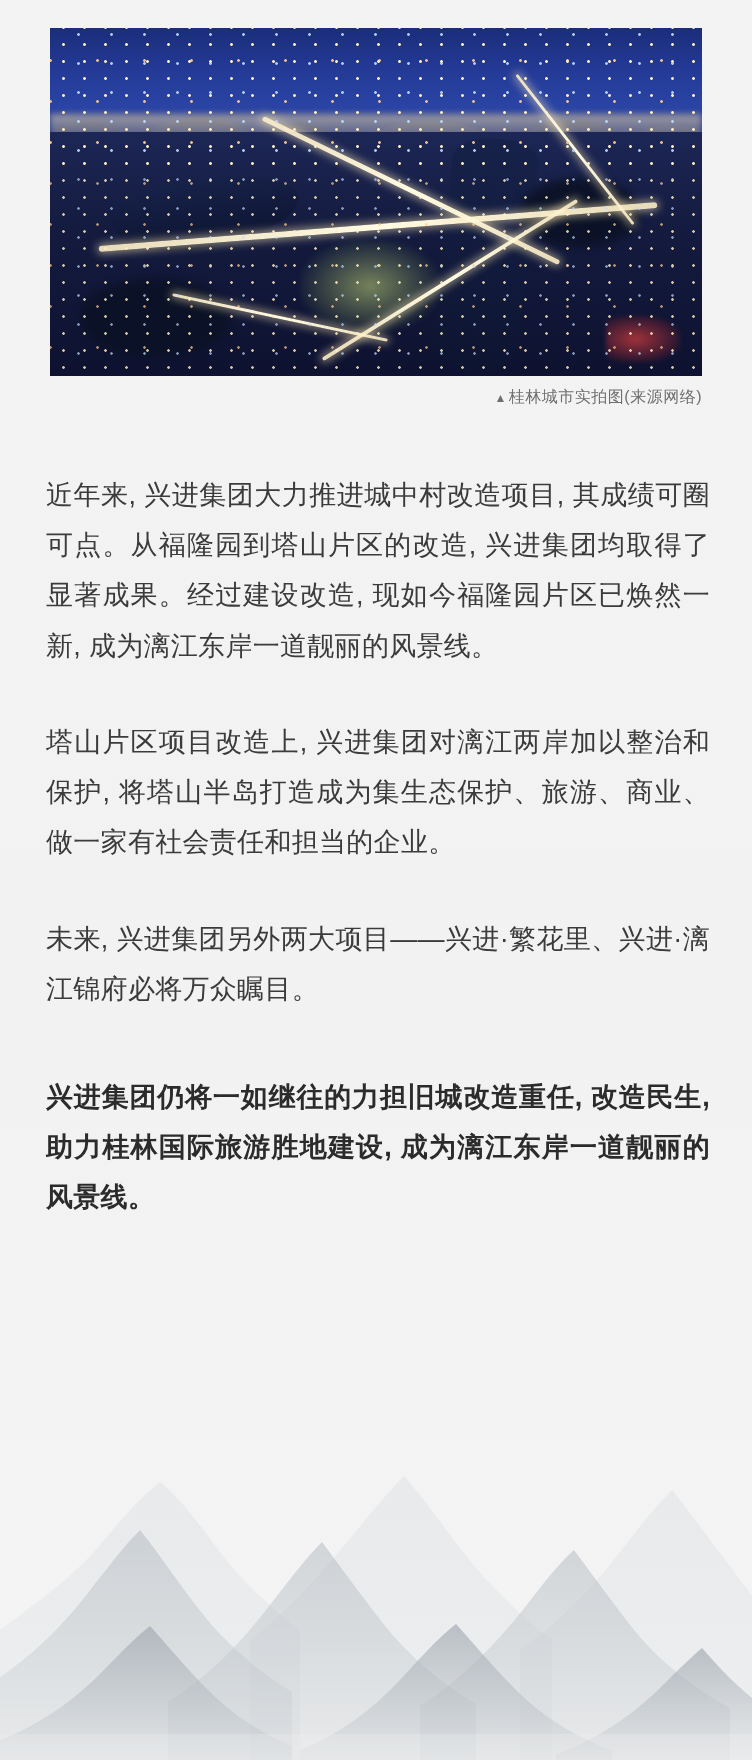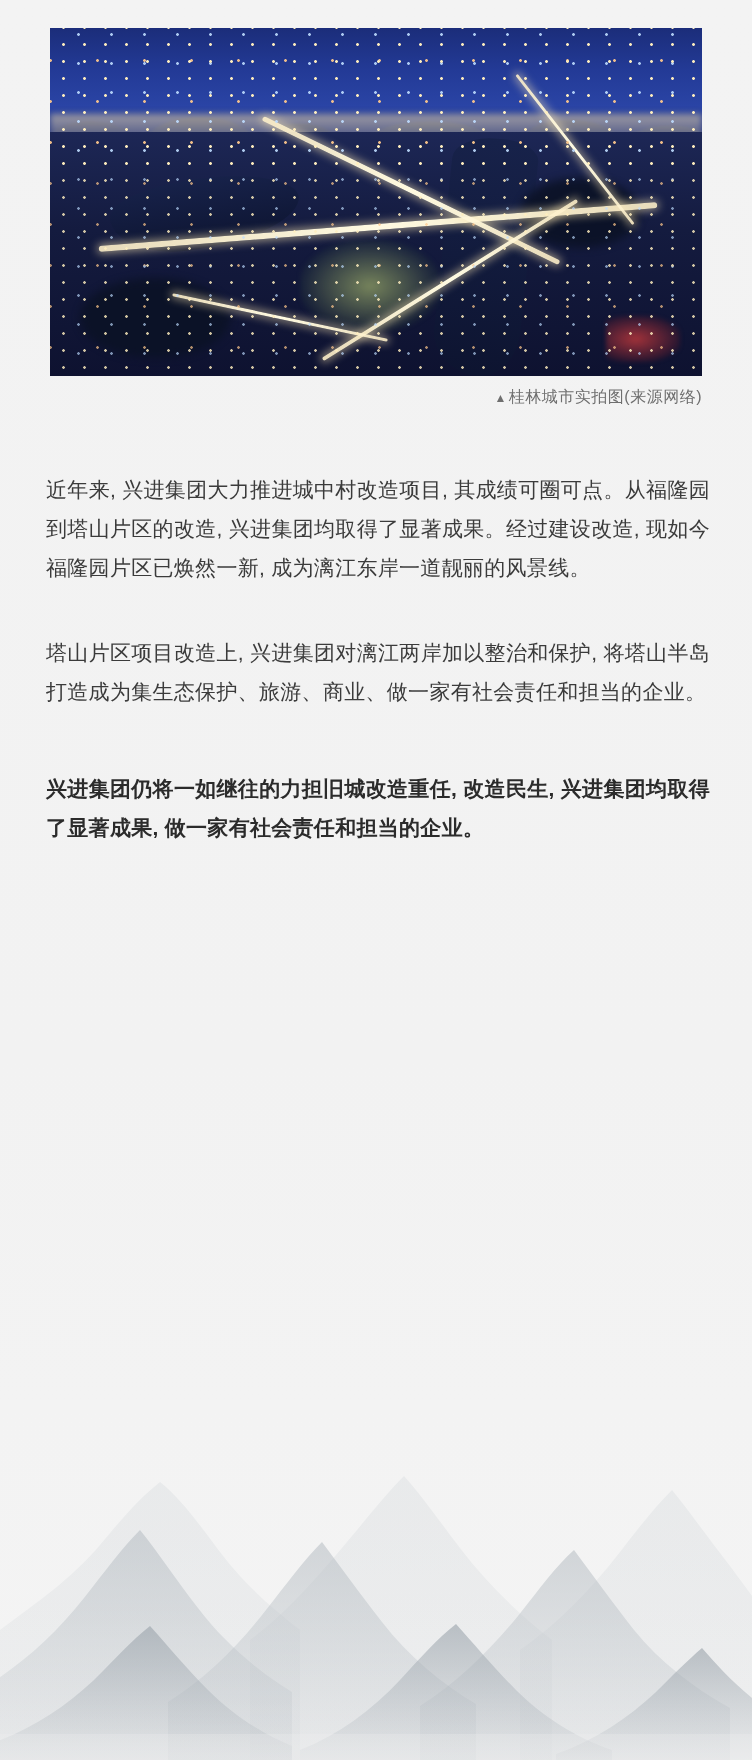--- a/index.html
+++ b/index.html
@@ -147,21 +147,21 @@
 
   
   .content {
     position: absolute;
     left: 46px;
     top: 470px;
     width: 664px;
   }
   p.para {
     margin: 0 0 46px 0;
-    font-size: 21px;
+    font-size: 27px;
     line-height: 1.86;
     color: #3b3b3b;
     letter-spacing: .3px;
     text-align: justify;
     text-justify: inter-ideograph;
   }
   p.para.last {
     margin-bottom: 0;
   }
   p.para.bold {
@@ -205,21 +205,22 @@
       <div class="lights top"></div>
     </div>
     <div class="photo-caption">
       <span class="caption-marker">▲</span><span>桂林城市实拍图(来源网络)</span>
     </div>
   </div>
 
   <div class="content">
     <p class="para">近年来, 兴进集团大力推进城中村改造项目, 其成绩可圈可点。从福隆园到塔山片区的改造, 兴进集团均取得了显著成果。经过建设改造, 现如今福隆园片区已焕然一新, 成为漓江东岸一道靓丽的风景线。</p>
     <p class="para">塔山片区项目改造上, 兴进集团对漓江两岸加以整治和保护, 将塔山半岛打造成为集生态保护、旅游、商业、做一家有社会责任和担当的企业。</p>
-    <p class="para bold last">兴进集团仍将一如继往的力担旧城改造重任, 改造民生, 兴进集团均取得了显著成果, 做一家有社会责任和担当的企业。</p>
+    <p class="para">未来, 兴进集团另外两大项目——兴进·繁花里、兴进·漓江锦府必将万众瞩目。</p>
+    <p class="para bold last">兴进集团仍将一如继往的力担旧城改造重任, 改造民生, 助力桂林国际旅游胜地建设, 成为漓江东岸一道靓丽的风景线。</p>
   </div>
 
   <div class="mountains">
     <svg viewBox="0 0 752 430" preserveAspectRatio="none" aria-hidden="true">
       <defs>
         <linearGradient id="inkfar" x1="0" y1="0" x2="0" y2="1">
           <stop offset="0%" stop-color="#cfd4d8" stop-opacity="0.30"></stop>
           <stop offset="100%" stop-color="#c3c9ce" stop-opacity="0.10"></stop>
         </linearGradient>
         <linearGradient id="inkmid" x1="0" y1="0" x2="0" y2="1">

